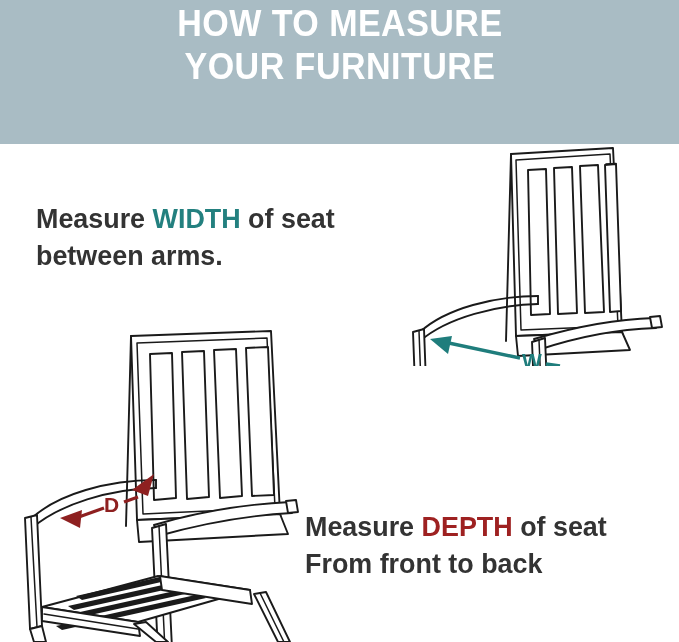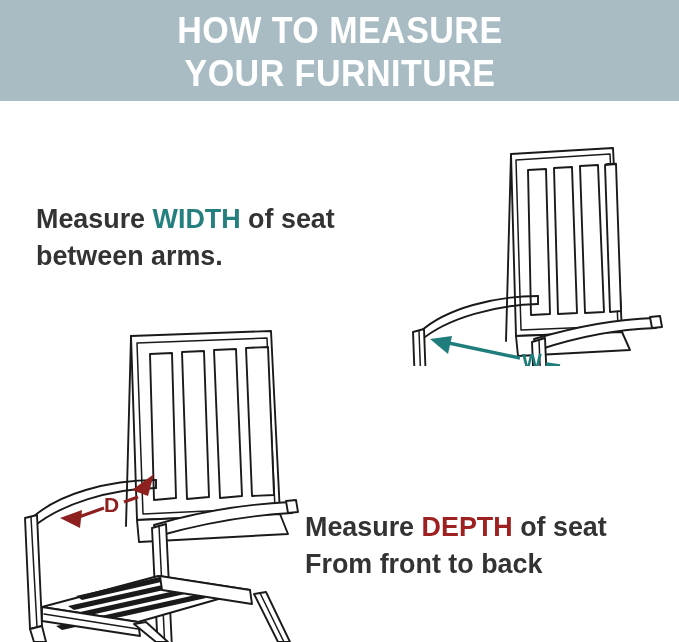--- a/index.html
+++ b/index.html
@@ -13,26 +13,25 @@
   #page{
     position:relative;
     width:679px;height:642px;
     background:#ffffff;
     overflow:hidden;
   }
 
   
   .header-band{
     position:absolute;left:0;top:0;
-    width:679px;height:101px;
+    width:679px;height:144px;
     background:#a9bcc4;
     display:flex;
     flex-direction:column;
     align-items:center;
-    justify-content:center;
     box-sizing:border-box;
     padding-top:2px;
   }
   .header-line{
     color:#ffffff;
     font-family:"Liberation Sans", sans-serif;
     font-weight:bold;
     font-size:37px;
     line-height:43px;
     letter-spacing:0.5px;

